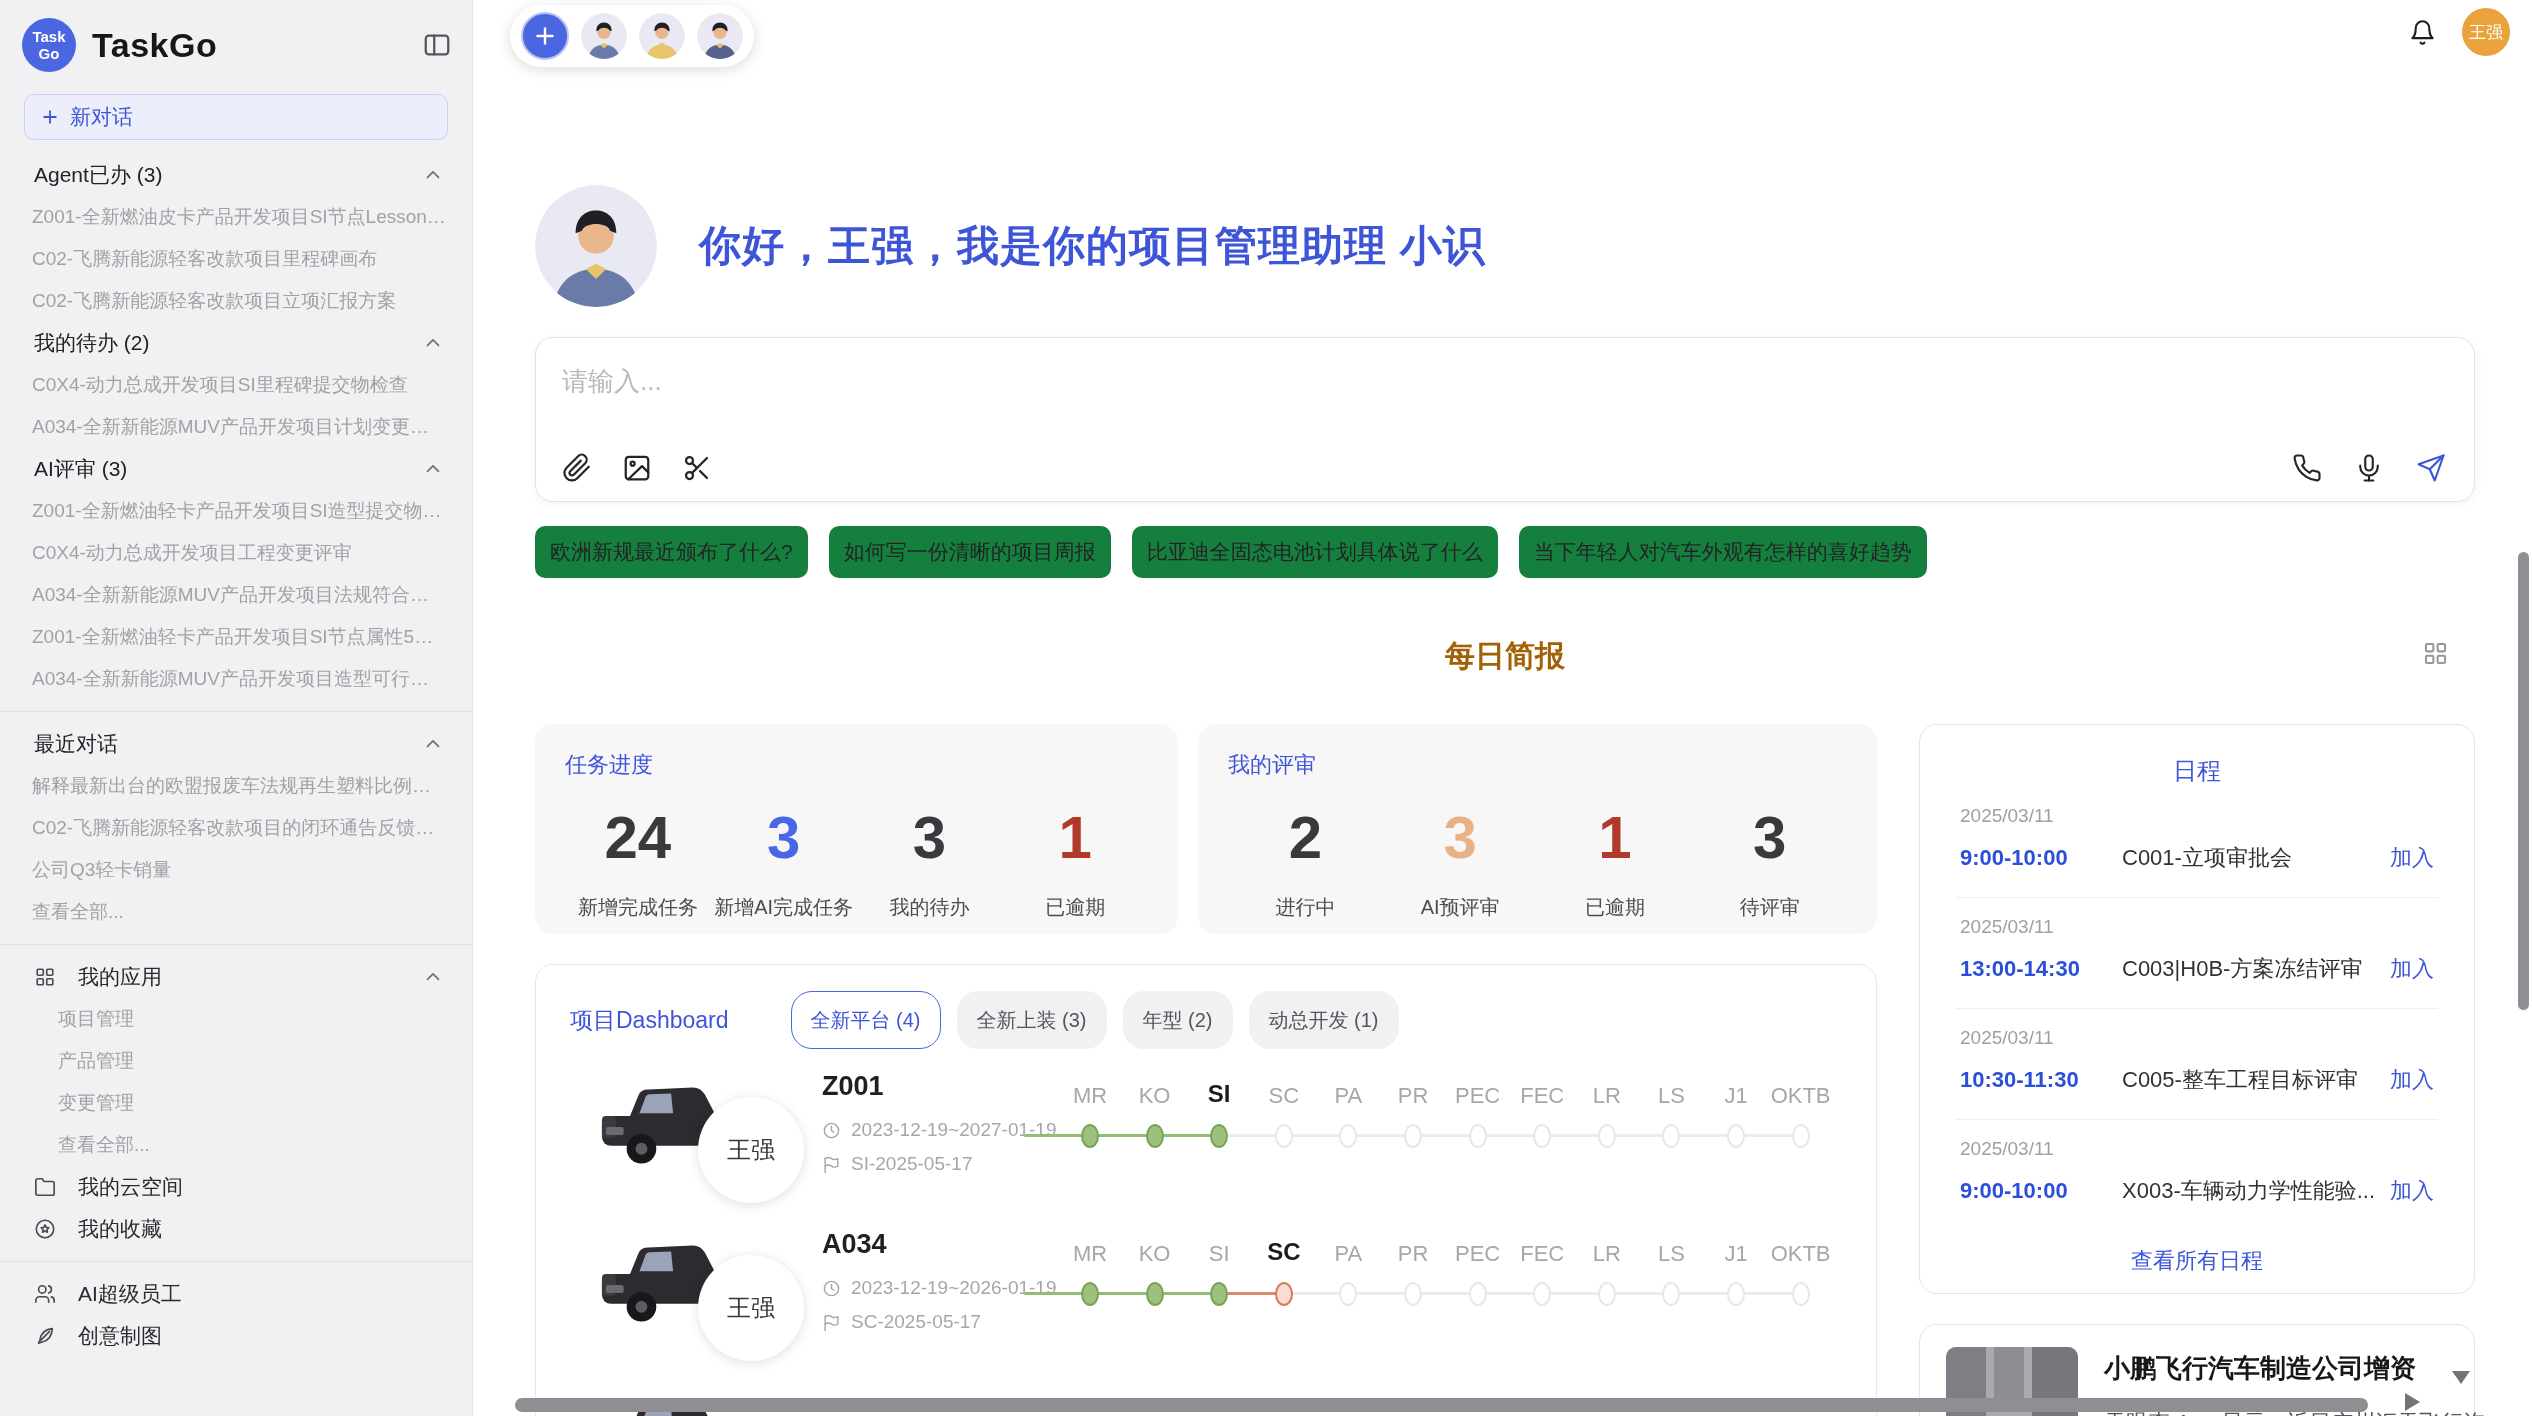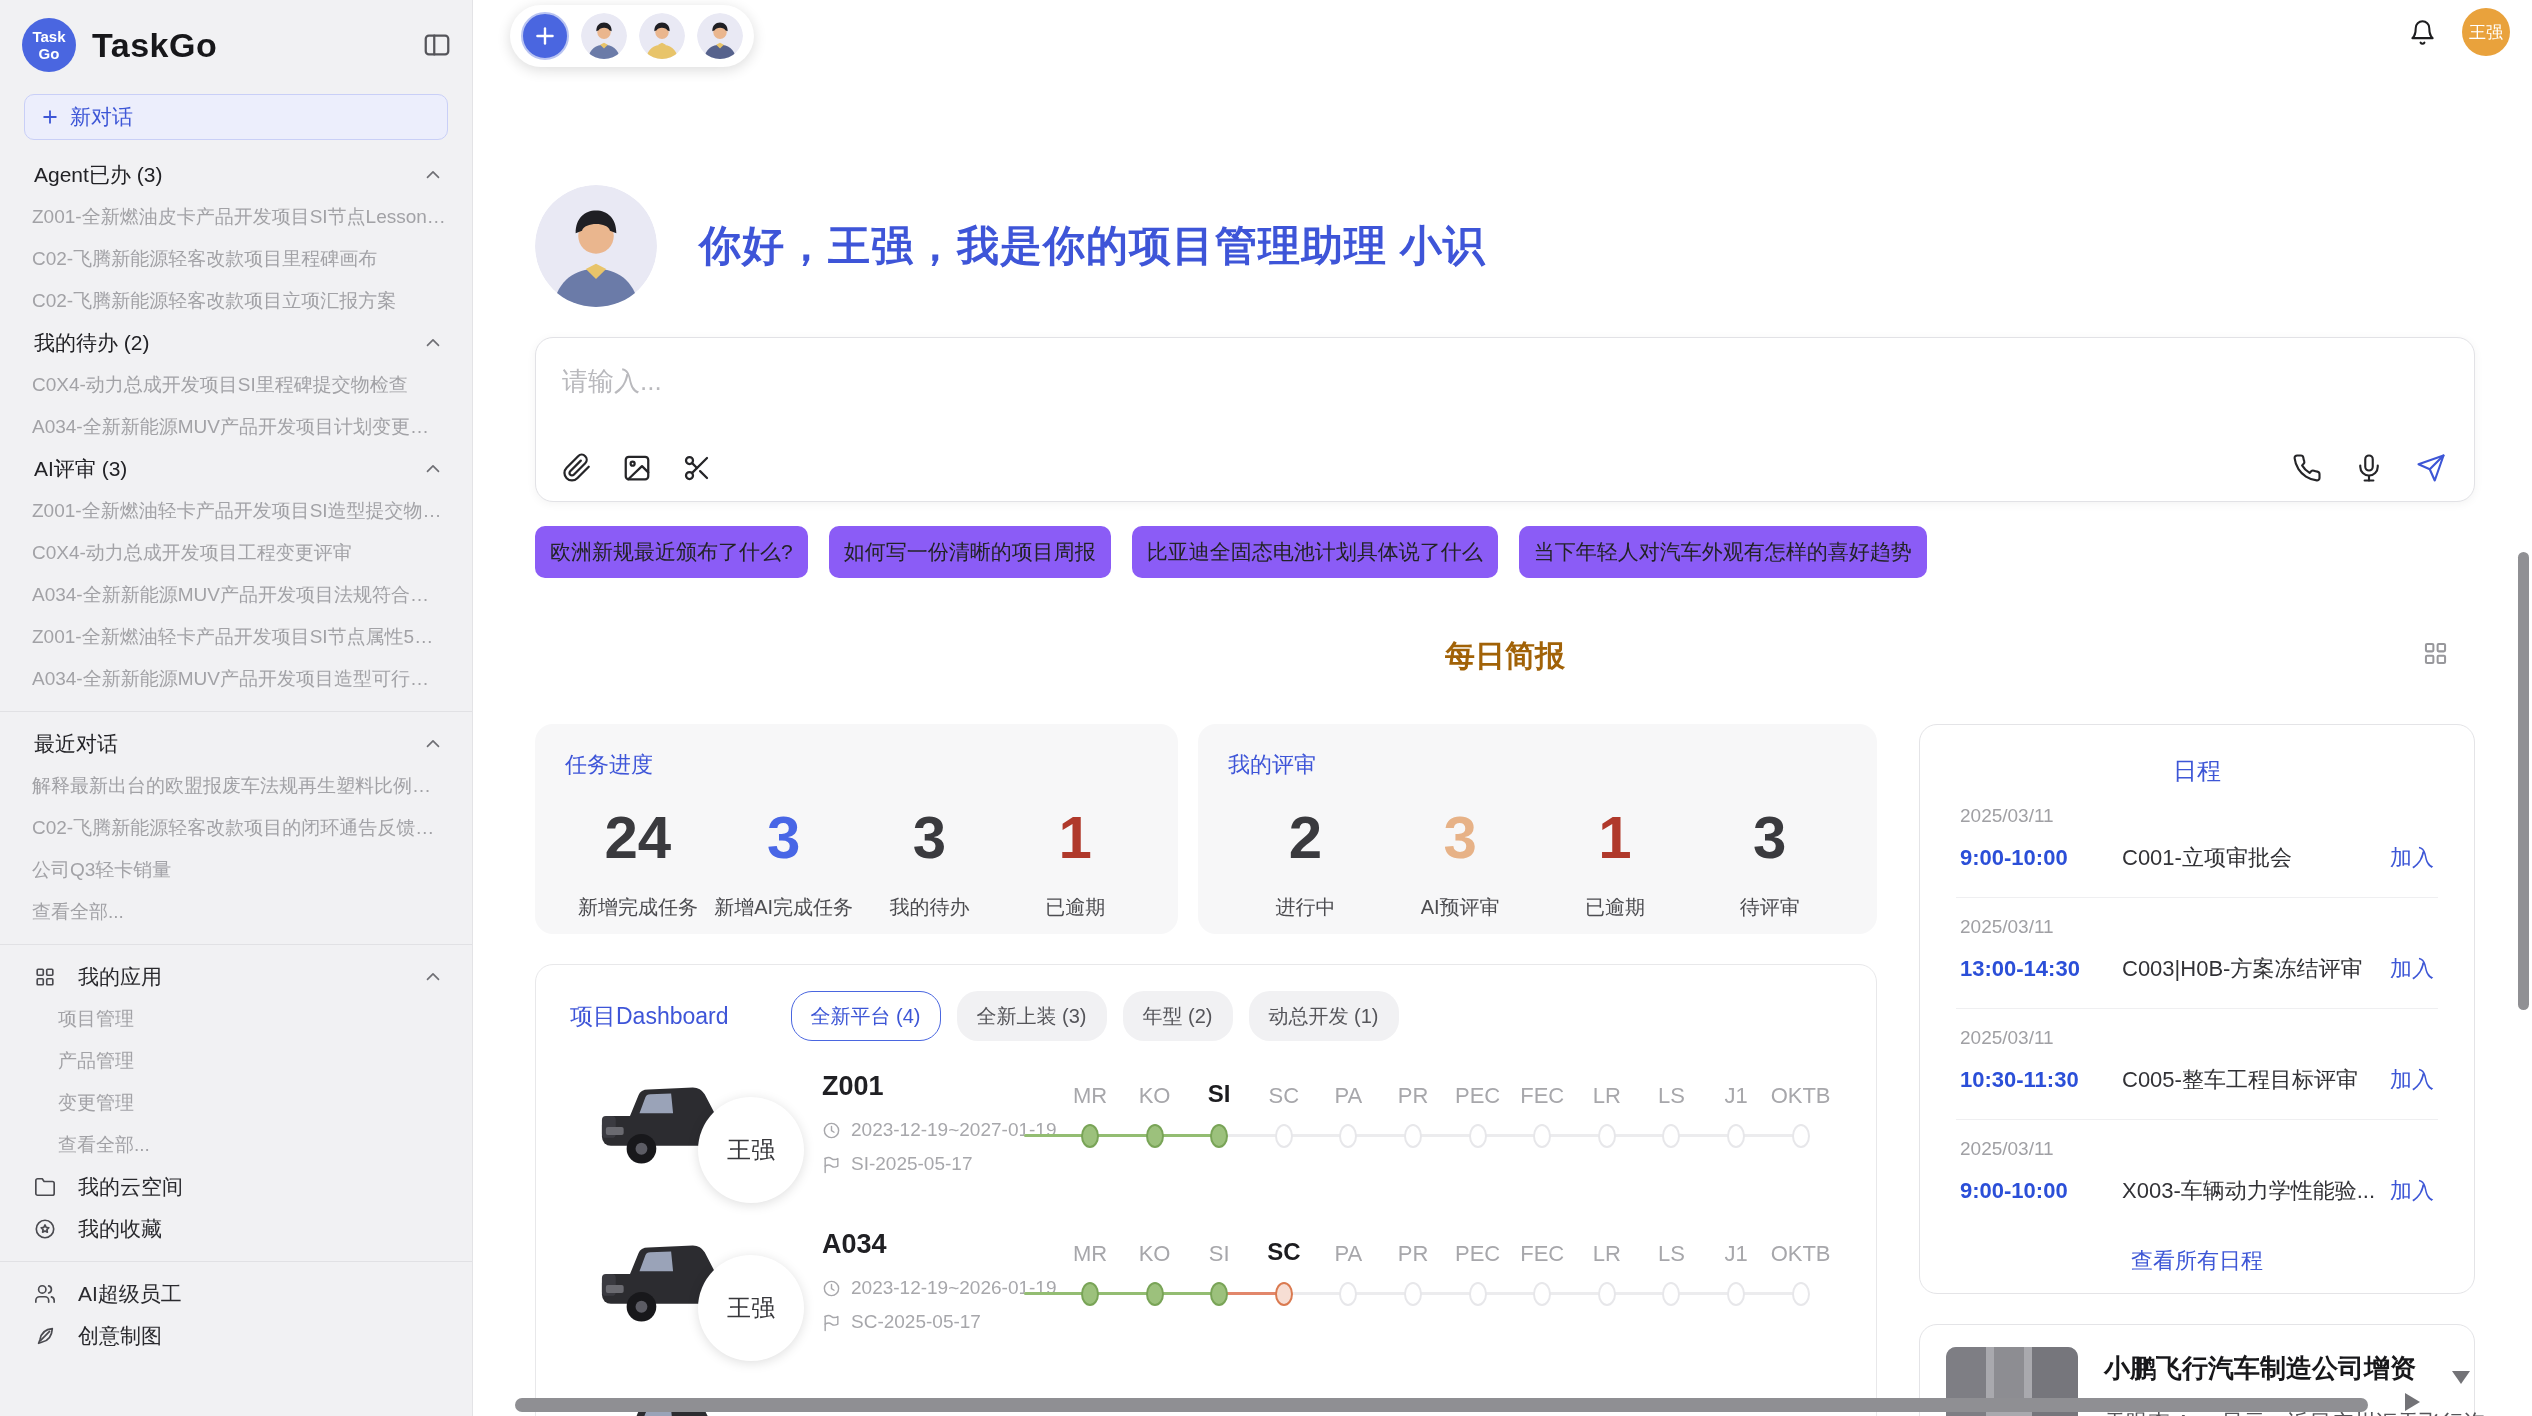--- a/index.html
+++ b/index.html
@@ -49,21 +49,21 @@
   .input-card textarea{position:absolute;left:26px;top:26px;right:26px;height:58px;border:none;outline:none;resize:none;
     font-family:"Liberation Sans",sans-serif;font-size:26px;color:#333;background:transparent;padding:0;}
   .input-card textarea::placeholder{color:#b9b9bd;}
   .in-left{position:absolute;left:26px;bottom:18px;display:flex;gap:30px;color:#252528;}
   .in-left .ic{width:30px;height:30px;cursor:pointer;}
   .in-right{position:absolute;right:28px;bottom:18px;display:flex;gap:32px;align-items:center;color:#252528;}
   .in-right .ic{width:30px;height:30px;cursor:pointer;}
   .send{color:#3d56d6 !important;}
 
   .chips{margin-top:24px;display:flex;gap:21px;}
-  .chip{background:#8b5cf6;border-radius:10px;height:52px;display:flex;align-items:center;padding:0 15px;
+  .chip{background:#15803d;border-radius:10px;height:52px;display:flex;align-items:center;padding:0 15px;
     font-size:21px;color:#232327;white-space:nowrap;cursor:pointer;}
 
   .briefing-head{margin-top:58px;position:relative;text-align:center;height:36px;}
   .briefing-head h2{margin:0;font-size:30px;color:#a16207;font-weight:bold;display:inline-block;}
   .grid-btn{position:absolute;right:26px;top:4px;width:27px;height:27px;color:#97979b;cursor:pointer;}
 
   .cols{margin-top:52px;display:flex;gap:42px;align-items:flex-start;}
   .col-left{width:1342px;flex:none;}
   .col-right{width:556px;flex:none;}
 
@@ -74,21 +74,21 @@
   .stat-grid{display:flex;margin-top:24px;}
   .stat{flex:1;text-align:center;}
   .stat .num{font-size:60px;font-weight:bold;color:#3a3a3e;line-height:68px;}
   .tone-blue{color:#4866e6 !important;}.tone-red{color:#b0392b !important;}.tone-orange{color:#e7b287 !important;}
   .stat .lab{margin-top:22px;font-size:20px;color:#4c4c50;}
 
   .dash-card{margin-top:30px;border:1px solid #e8e8ea;border-radius:18px;height:480px;position:relative;background:#fff;box-sizing:border-box;}
   .dash-head{display:flex;align-items:center;padding:26px 0 0 34px;}
   .dash-title{font-size:23px;color:#3e55d8;margin-right:62px;}
   .tabs{display:flex;gap:16px;}
-  .tab{height:50px;border-radius:21px;background:#f1f1f3;color:#55555a;font-size:20px;display:flex;align-items:center;
+  .tab{height:58px;border-radius:21px;background:#f1f1f3;color:#55555a;font-size:20px;display:flex;align-items:center;
     padding:8px 19px;border:1px solid transparent;box-sizing:border-box;cursor:pointer;white-space:nowrap;}
   .tab.active{background:#fff;border-color:#4a66e0;color:#3d56d6;}
 
   .proj-row{position:absolute;left:34px;width:1290px;height:157px;}
   .row-0{top:104px;}.row-1{top:262px;}.row-2{top:420px;}
   .truck{position:absolute;left:26px;top:0;width:168px;height:112px;}
   .owner{position:absolute;left:128px;top:28px;width:106px;height:106px;border-radius:50%;background:#fff;
     box-shadow:0 2px 12px rgba(0,0,0,.13);display:flex;align-items:center;justify-content:center;font-size:24px;color:#38383c;}
   .pi{position:absolute;left:252px;top:2px;}
   .pi .code{font-size:27px;font-weight:bold;color:#202024;}

